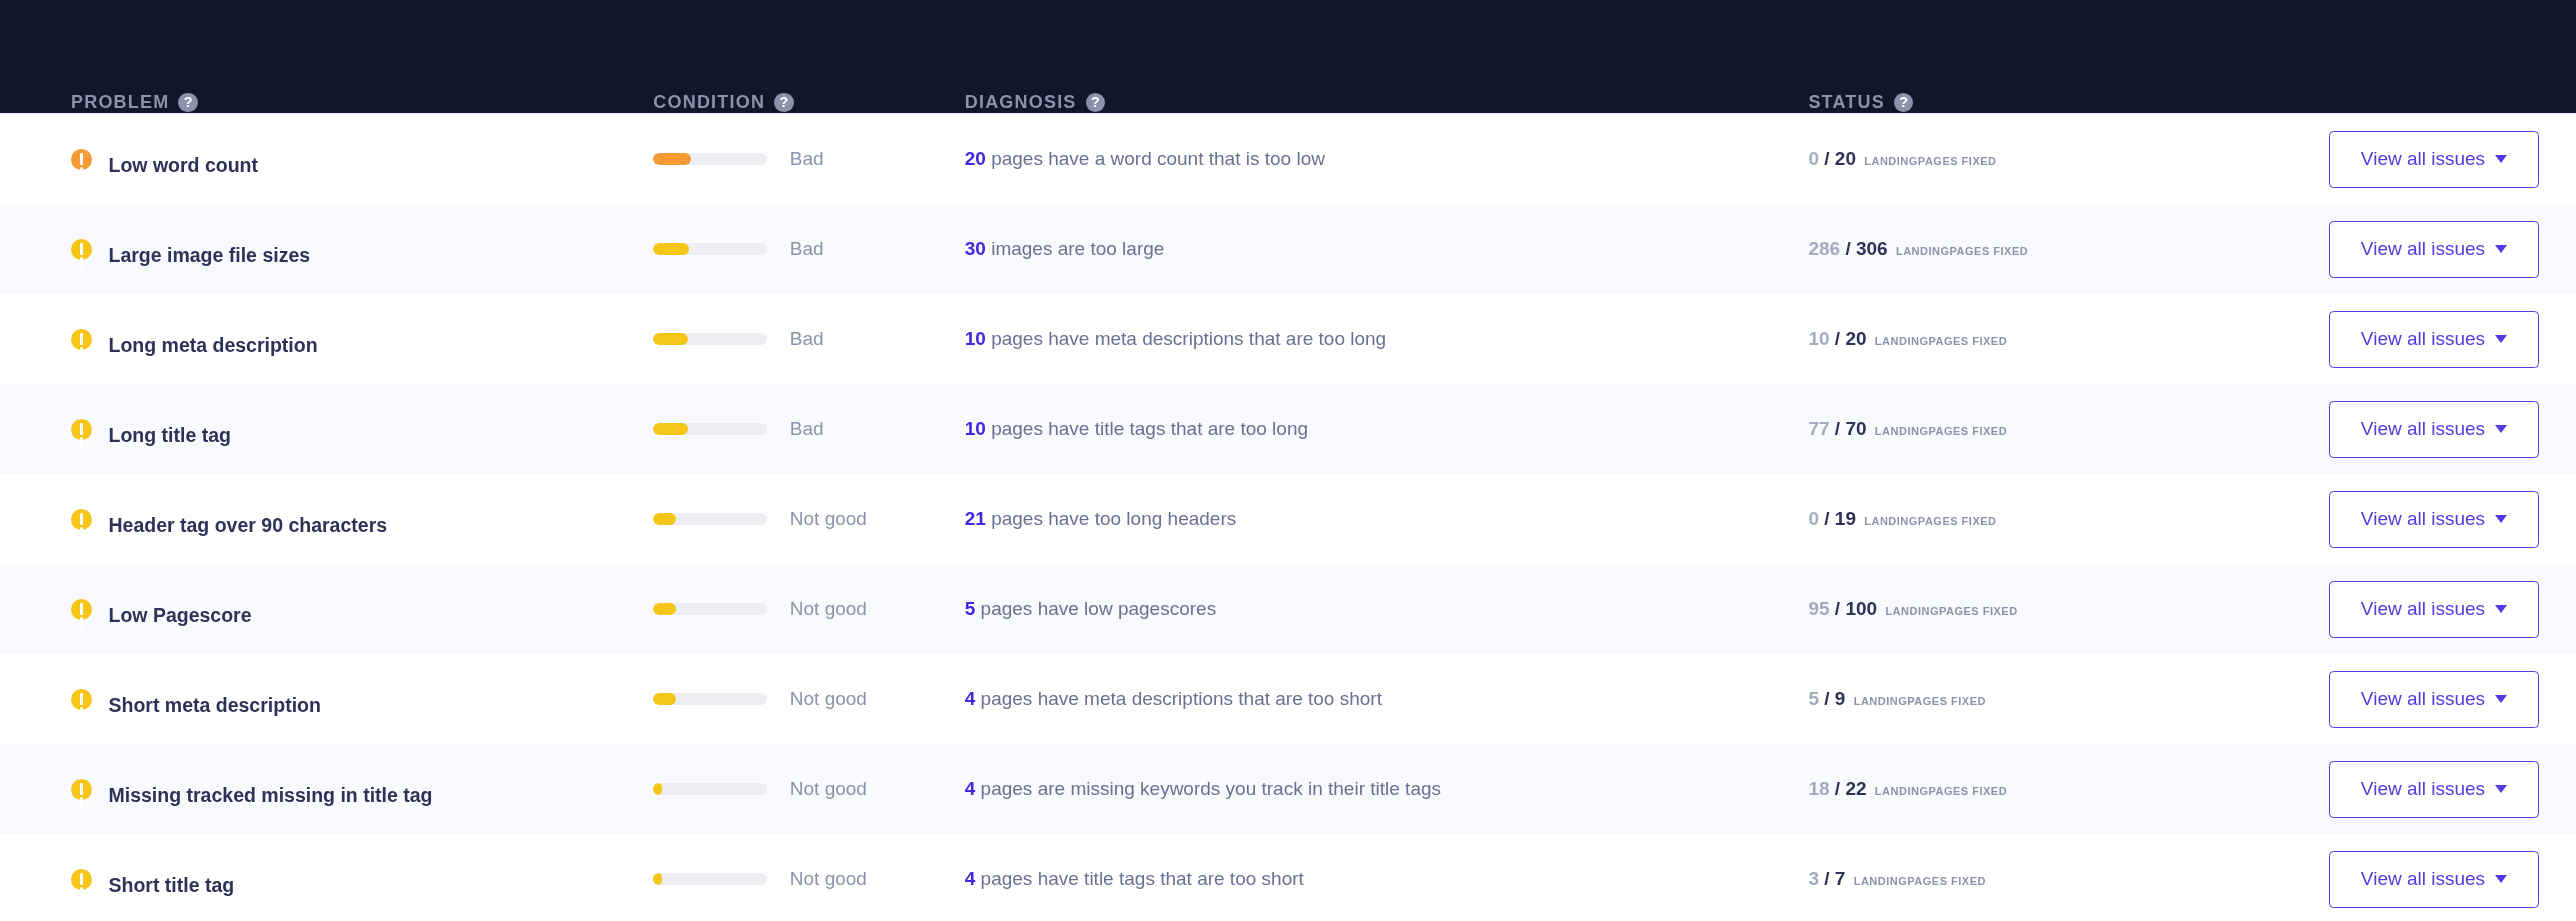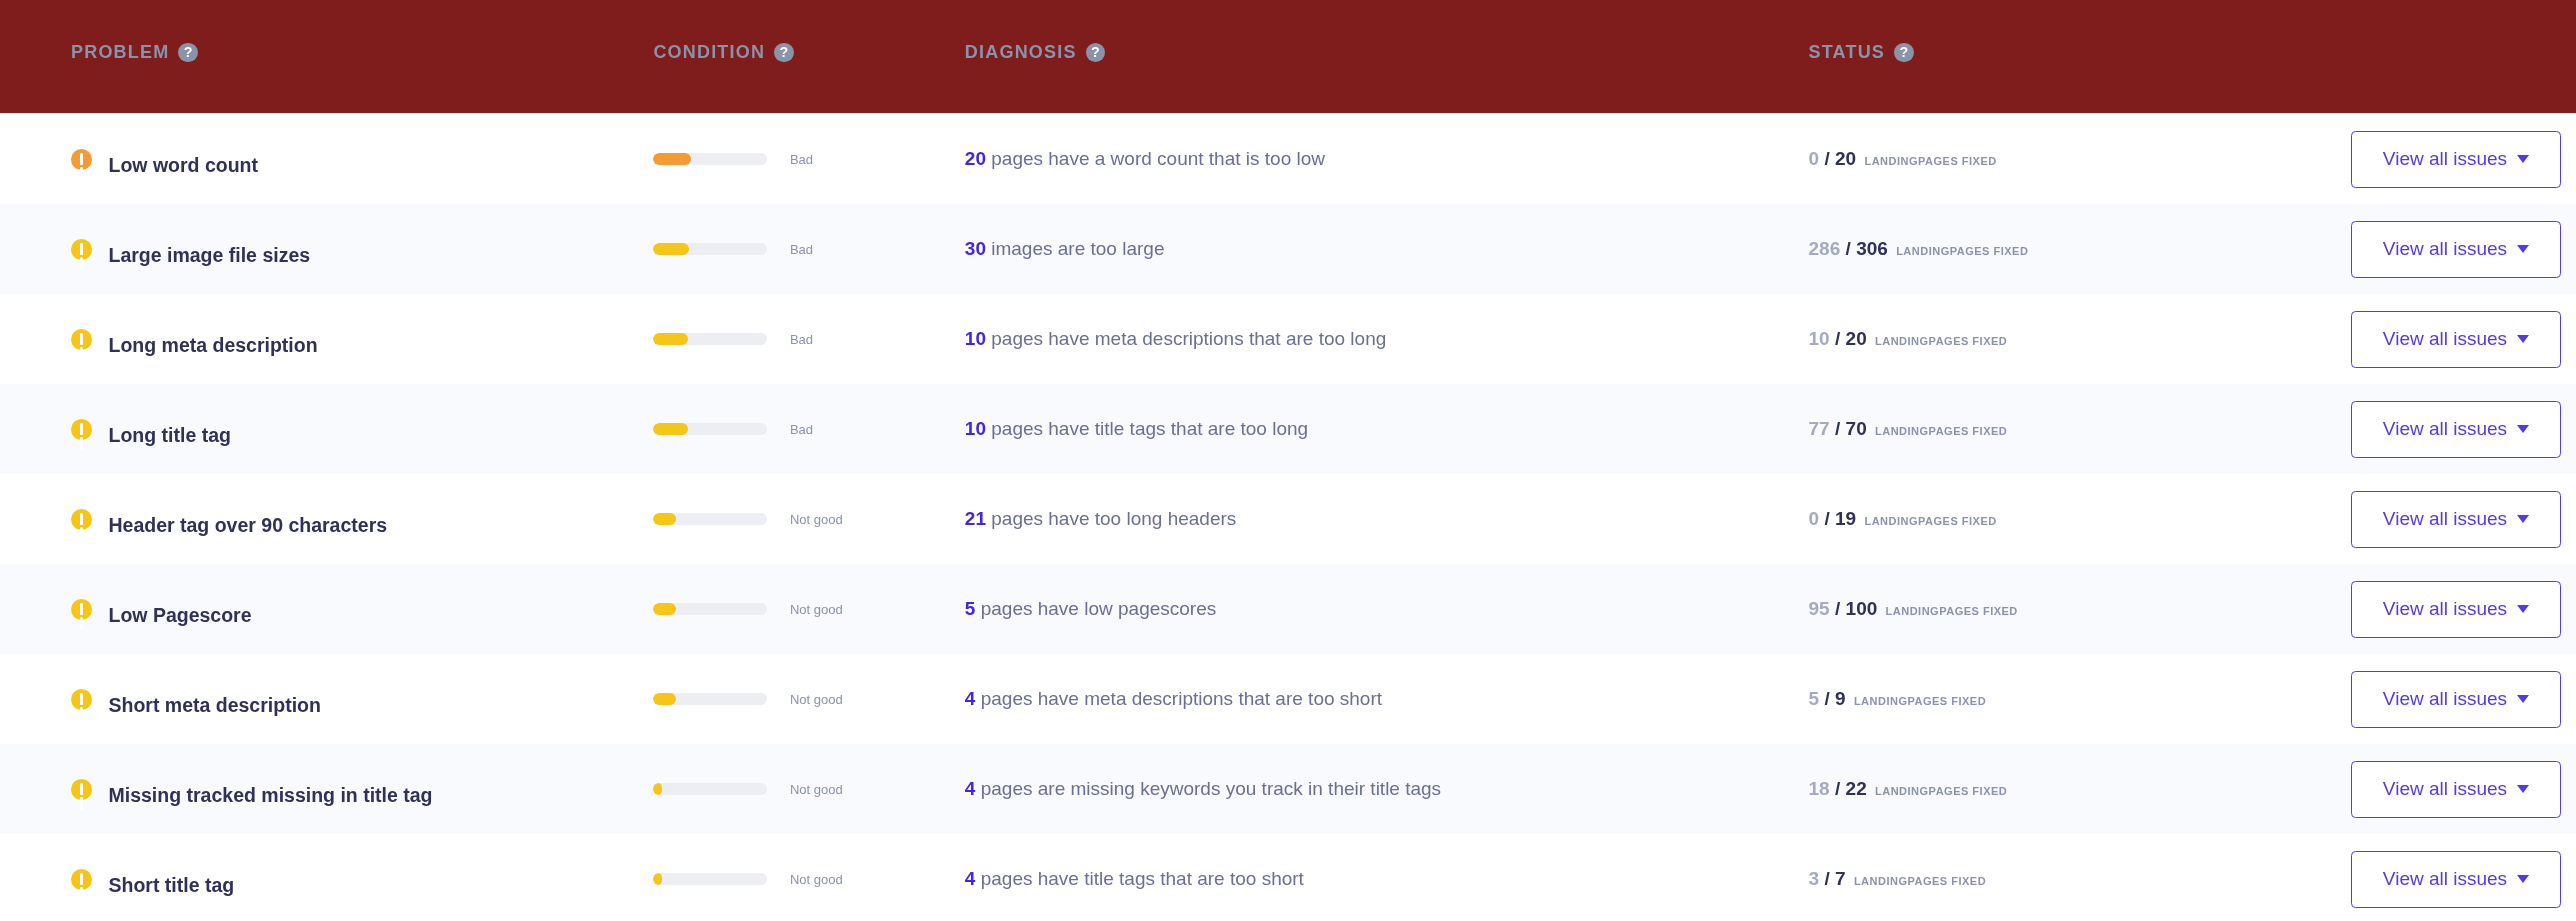--- a/index.html
+++ b/index.html
@@ -14,30 +14,30 @@
     width: 2576px;
     height: 921px;
     position: relative;
     background: #ffffff;
   }
 
   
   .col-problem   { width: 660px;  padding-left: 71px; }
   .col-condition { width: 315px; }
   .col-diagnosis { width: 825px; }
-  .col-status    { width: 776px; padding-right: 15px; margin-left: 28px; }
+  .col-status    { width: 776px; padding-right: 37px; margin-left: 28px; }
 
   
   .thead {
     display: flex;
-    align-items: flex-start;
+    align-items: flex-end;
     height: 114px;
     padding-top: 42px;
     border-bottom: 1.5px solid #eceef4;
-    background: #7f1d1d;
+    background: #0f172a;
   }
   .th {
     display: flex;
     align-items: center;
     gap: 9px;
   }
   .th-label {
     font-size: 18px;
     font-weight: 700;
     letter-spacing: 1.2px;
@@ -118,21 +118,21 @@
     overflow: hidden;
     position: relative;
   }
   .bar-fill {
     height: 12.8px;
     border-radius: 6.8px;
     position: absolute;
     left: 0; top: 0;
   }
   .cond-label {
-    font-size: 13px;
+    font-size: 19px;
     color: #8b93ab;
     white-space: nowrap;
   }
 
   
   .diag {
     font-size: 19px;
     color: #6b6f92;
     white-space: nowrap;
   }

